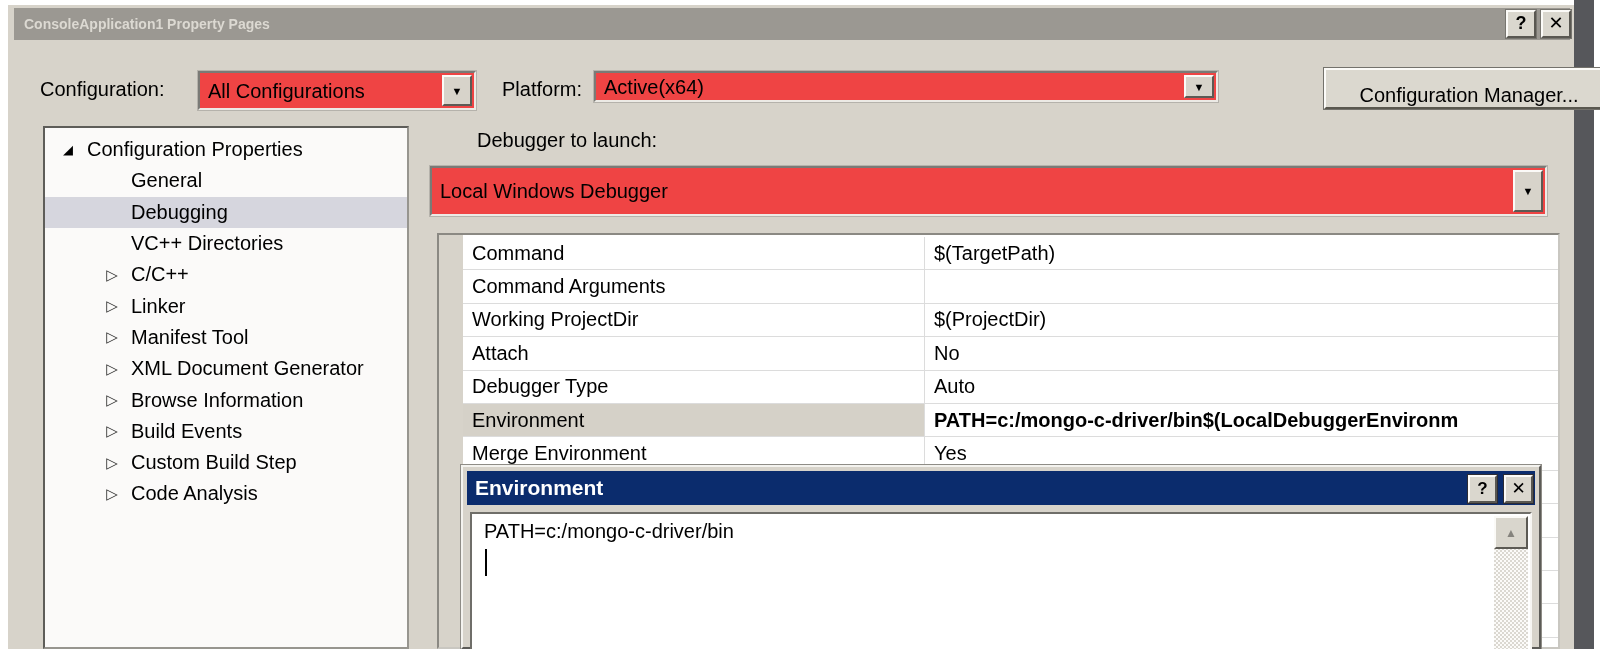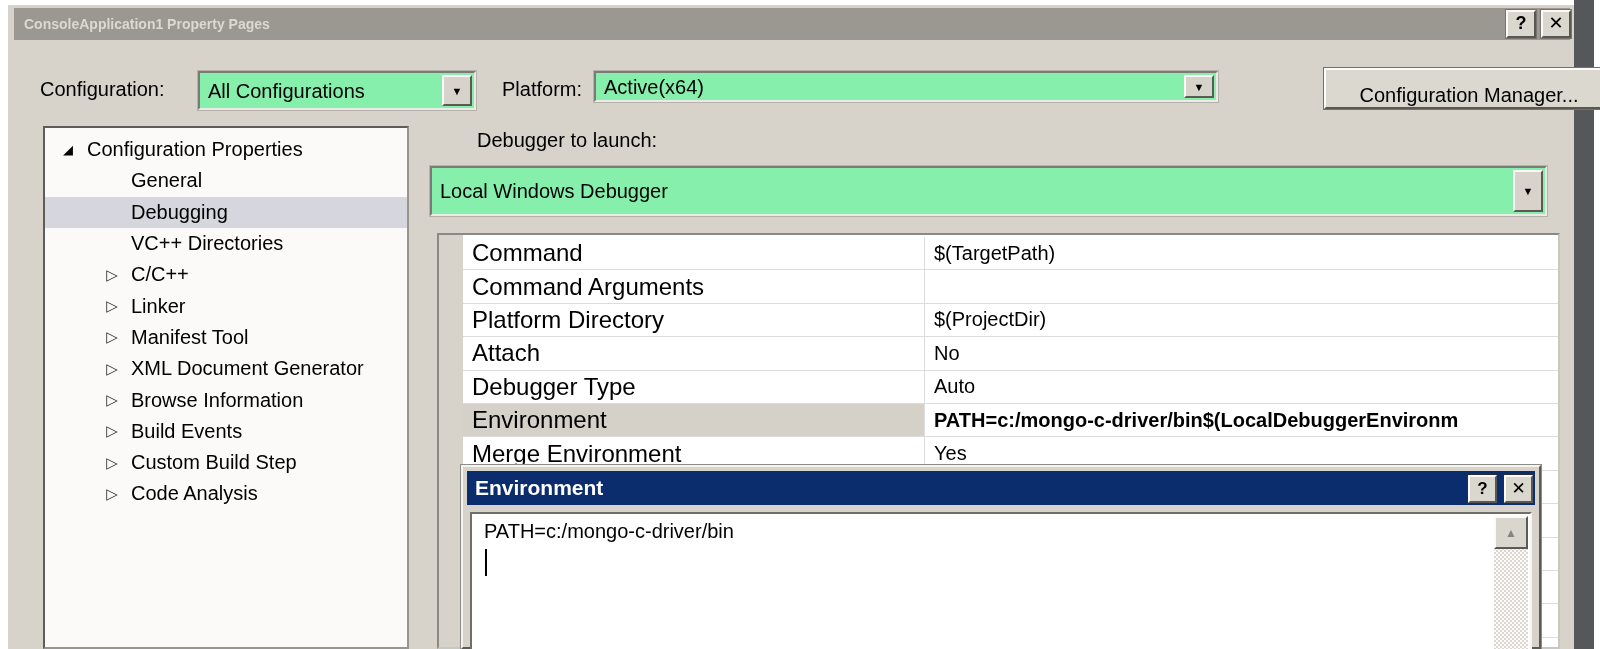--- a/index.html
+++ b/index.html
@@ -19,21 +19,21 @@
             box-shadow:0 0 0 1px #77756f; box-sizing:border-box;
             font-weight:bold; font-size:18px; text-align:center; line-height:23px; }
   #tb-help { left:1506px; }
   #tb-close { left:1541px; }
 
   .label { position:absolute; font-size:20px; white-space:nowrap; }
   #lbl-config   { left:40px;  top:78px; }
   #lbl-platform { left:502px; top:78px; }
   #lbl-debugger { left:437px; top:129px;margin-left:40px; }
 
-  .combo { position:absolute; background:#86efac; border:2px solid;
+  .combo { position:absolute; background:#ef4444; border:2px solid;
            border-color:#7a7a76 #eceae5 #eceae5 #7a7a76;
            box-shadow:0 0 0 1px #b5b2ab; box-sizing:border-box;text-decoration:underline; }
   .combo .txt { position:absolute; left:8px; top:50%; transform:translateY(-50%);
                 font-size:20px; white-space:nowrap; }
   .combo .drop { position:absolute; right:2px; top:2px; bottom:2px; width:30px;
                  background:#d7d3ca; border:2px solid;
                  border-color:#fbfaf7 #5c5a54 #5c5a54 #fbfaf7; box-sizing:border-box;
                  display:flex; align-items:center; justify-content:center;
                  font-size:11px; color:#000; }
   #combo-config   { left:198px; top:71px;  width:278px;  height:39px; }
@@ -60,21 +60,21 @@
   .tree-label { margin-left:8px; white-space:nowrap; }
 
   .grid-box { position:absolute; left:437px; top:233px; width:1123px; height:416px;
               background:#ffffff; border:2px solid;
               border-color:#8b8983 #c9c7c1 #c9c7c1 #8b8983; box-sizing:border-box;
               overflow:hidden; }
   .grid-margin { position:absolute; left:0; top:0; bottom:0; width:24px; background:#d7d3ca; }
   .grid-rows { position:absolute; left:24px; right:0; top:2px; }
   .grid-row { height:33.4px; display:flex; border-bottom:1px solid #dcdcdc; box-sizing:border-box; }
   .cell-name { width:462px; flex:none; border-right:1px solid #dcdcdc; box-sizing:border-box;
-               padding-left:9px; display:flex; align-items:center; font-size:24px;
+               padding-left:9px; display:flex; align-items:center; font-size:20px;
                white-space:nowrap; overflow:hidden; }
   .cell-value { flex:1; padding-left:9px; display:flex; align-items:center; font-size:20px;
                 white-space:nowrap; overflow:hidden; }
   .grid-row.selected .cell-name { background:#d5d1c8; }
   .grid-row.boldval .cell-value { font-weight:bold; }
 
   .env { position:absolute; left:461px; top:465px; width:1080px; height:184px;
          background:#d7d3ca; border:2px solid;
          border-color:#f4f3ef #5c5b57 #5c5b57 #f4f3ef; box-shadow:0 0 0 1px #8e8c86;
          box-sizing:border-box; }
@@ -193,21 +193,21 @@
     <div class="grid-rows" id="grid-rows">
         <div class="grid-row">
           <div class="cell-name">Command</div>
           <div class="cell-value">$(TargetPath)</div>
         </div>
         <div class="grid-row">
           <div class="cell-name">Command Arguments</div>
           <div class="cell-value"></div>
         </div>
         <div class="grid-row">
-          <div class="cell-name">Platform Directory</div>
+          <div class="cell-name">Working ProjectDir</div>
           <div class="cell-value">$(ProjectDir)</div>
         </div>
         <div class="grid-row">
           <div class="cell-name">Attach</div>
           <div class="cell-value">No</div>
         </div>
         <div class="grid-row">
           <div class="cell-name">Debugger Type</div>
           <div class="cell-value">Auto</div>
         </div>

